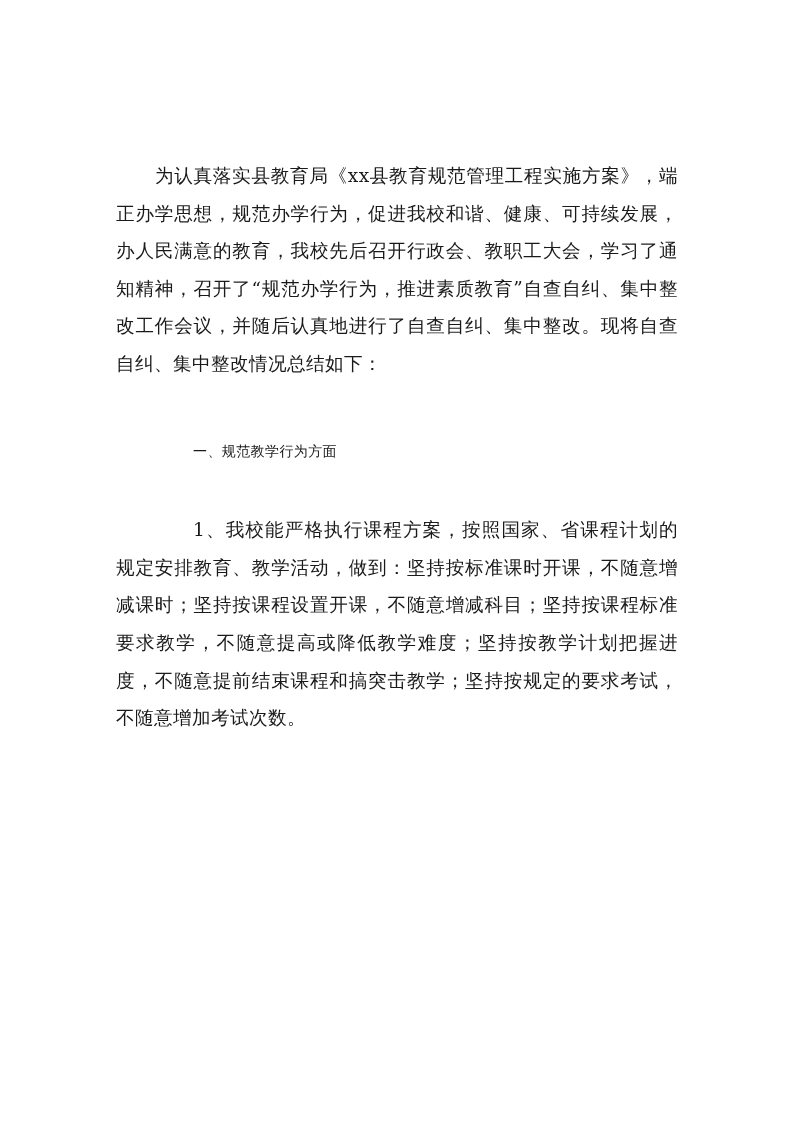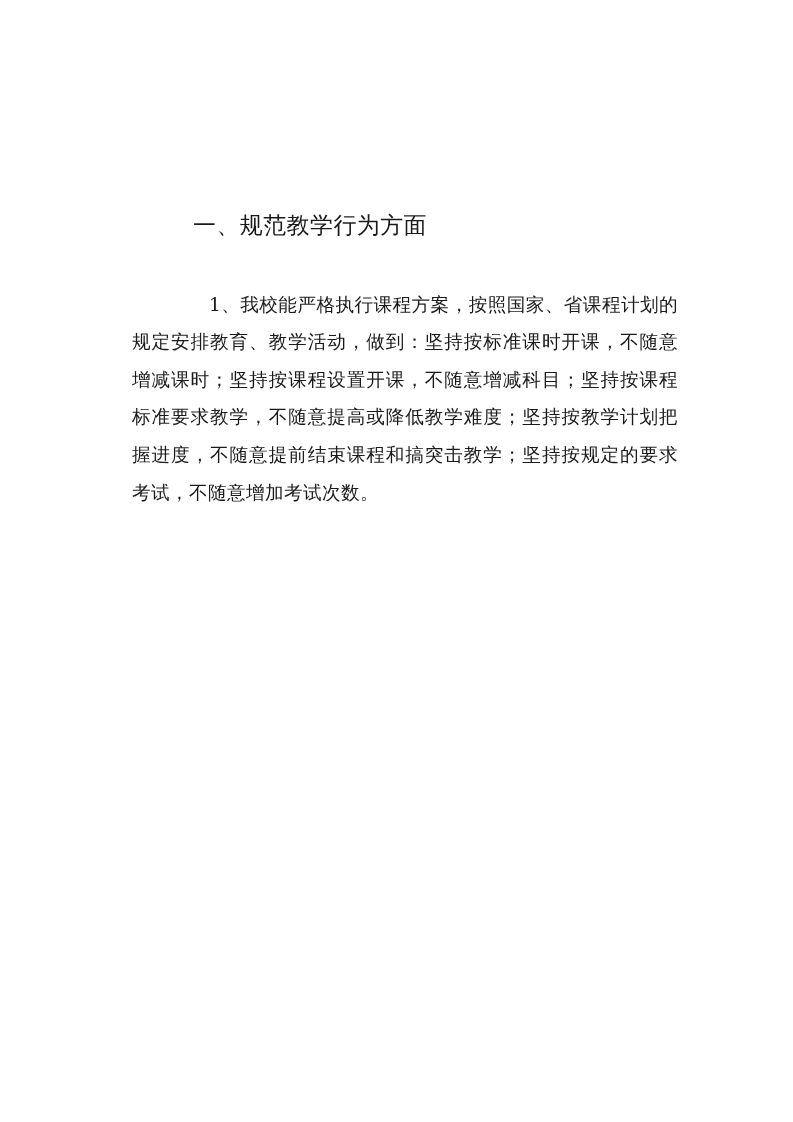--- a/index.html
+++ b/index.html
@@ -28,37 +28,37 @@
       text-align: justify;
       text-align-last: left;
       letter-spacing: 0.4px;
       word-break: break-all;
     }
     .para.intro {
       text-indent: 39px;
     }
     .para.numbered {
       text-indent: 77px;
-      margin-left: 16px;
     }
     .heading {
       margin: 0;
-      font-size: 23px;
+      font-size: 14px;
       line-height: 37.6px;
       padding-left: 77px;
       letter-spacing: 0.4px;
     }
     .gap-1 { height: 50px; }
     .gap-2 { height: 41px; }
     .gap-3 { height: 50px; }
   </style>
 </head>
 <body>
 
 <div class="page">
+  <p class="para intro">为认真落实县教育局《xx县教育规范管理工程实施方案》，端正办学思想，规范办学行为，促进我校和谐、健康、可持续发展，办人民满意的教育，我校先后召开行政会、教职工大会，学习了通知精神，召开了“规范办学行为，推进素质教育”自查自纠、集中整改工作会议，并随后认真地进行了自查自纠、集中整改。现将自查自纠、集中整改情况总结如下：</p>
 
   <div class="gap-1"></div>
 
   <p class="heading">一、规范教学行为方面</p>
 
   <div class="gap-2"></div>
 
   <p class="para numbered">1、我校能严格执行课程方案，按照国家、省课程计划的规定安排教育、教学活动，做到：坚持按标准课时开课，不随意增减课时；坚持按课程设置开课，不随意增减科目；坚持按课程标准要求教学，不随意提高或降低教学难度；坚持按教学计划把握进度，不随意提前结束课程和搞突击教学；坚持按规定的要求考试，不随意增加考试次数。</p>
 
   <div class="gap-3"></div>

